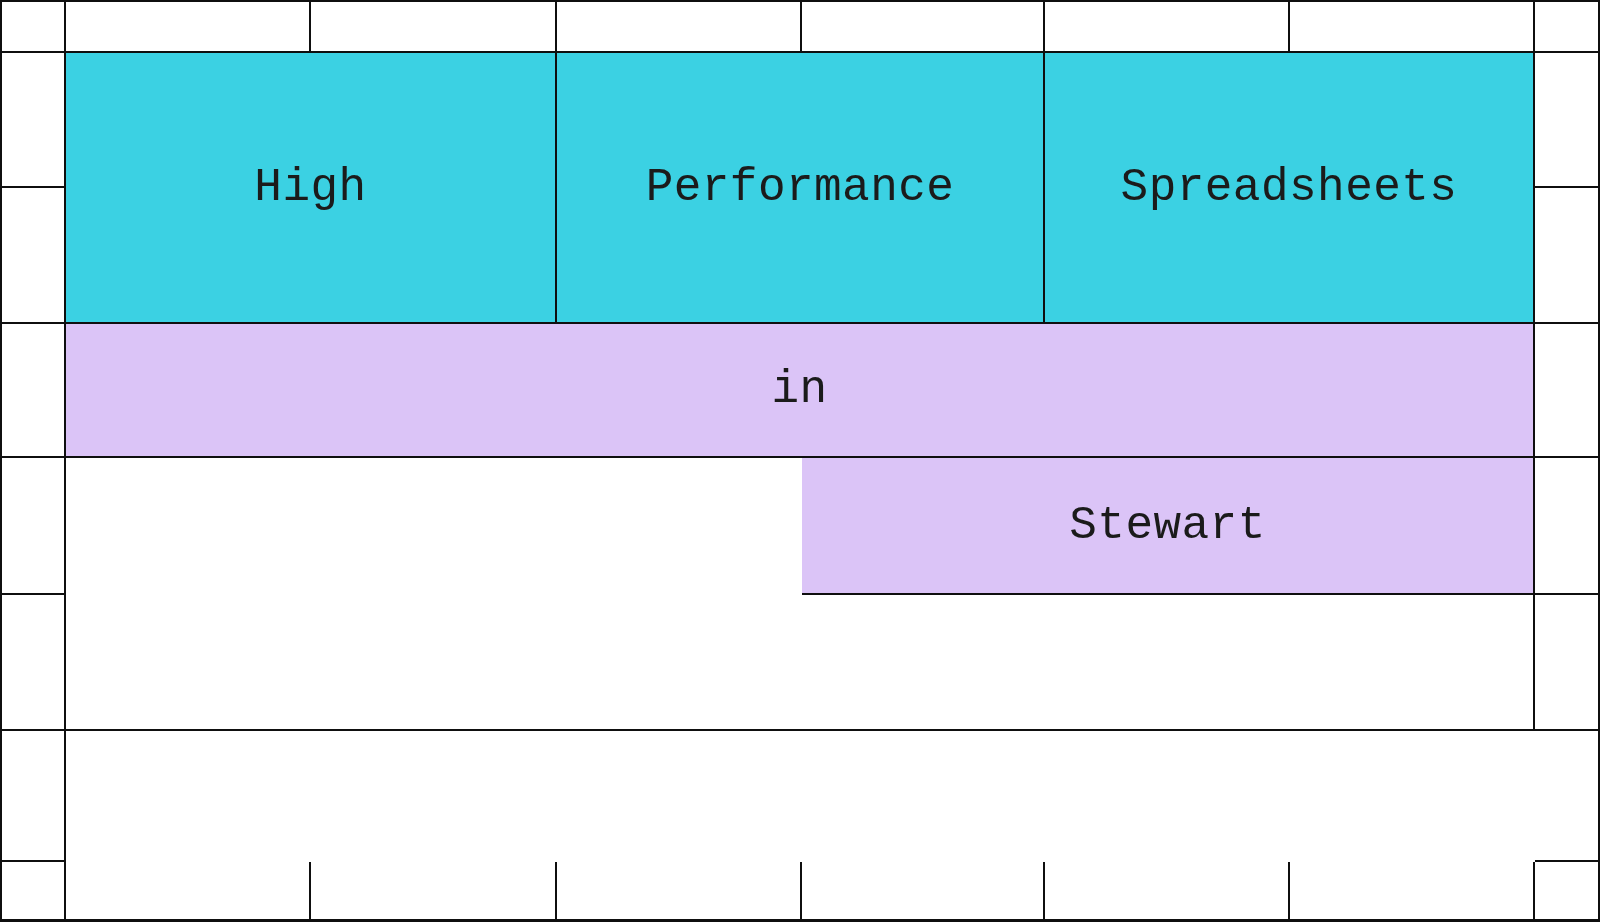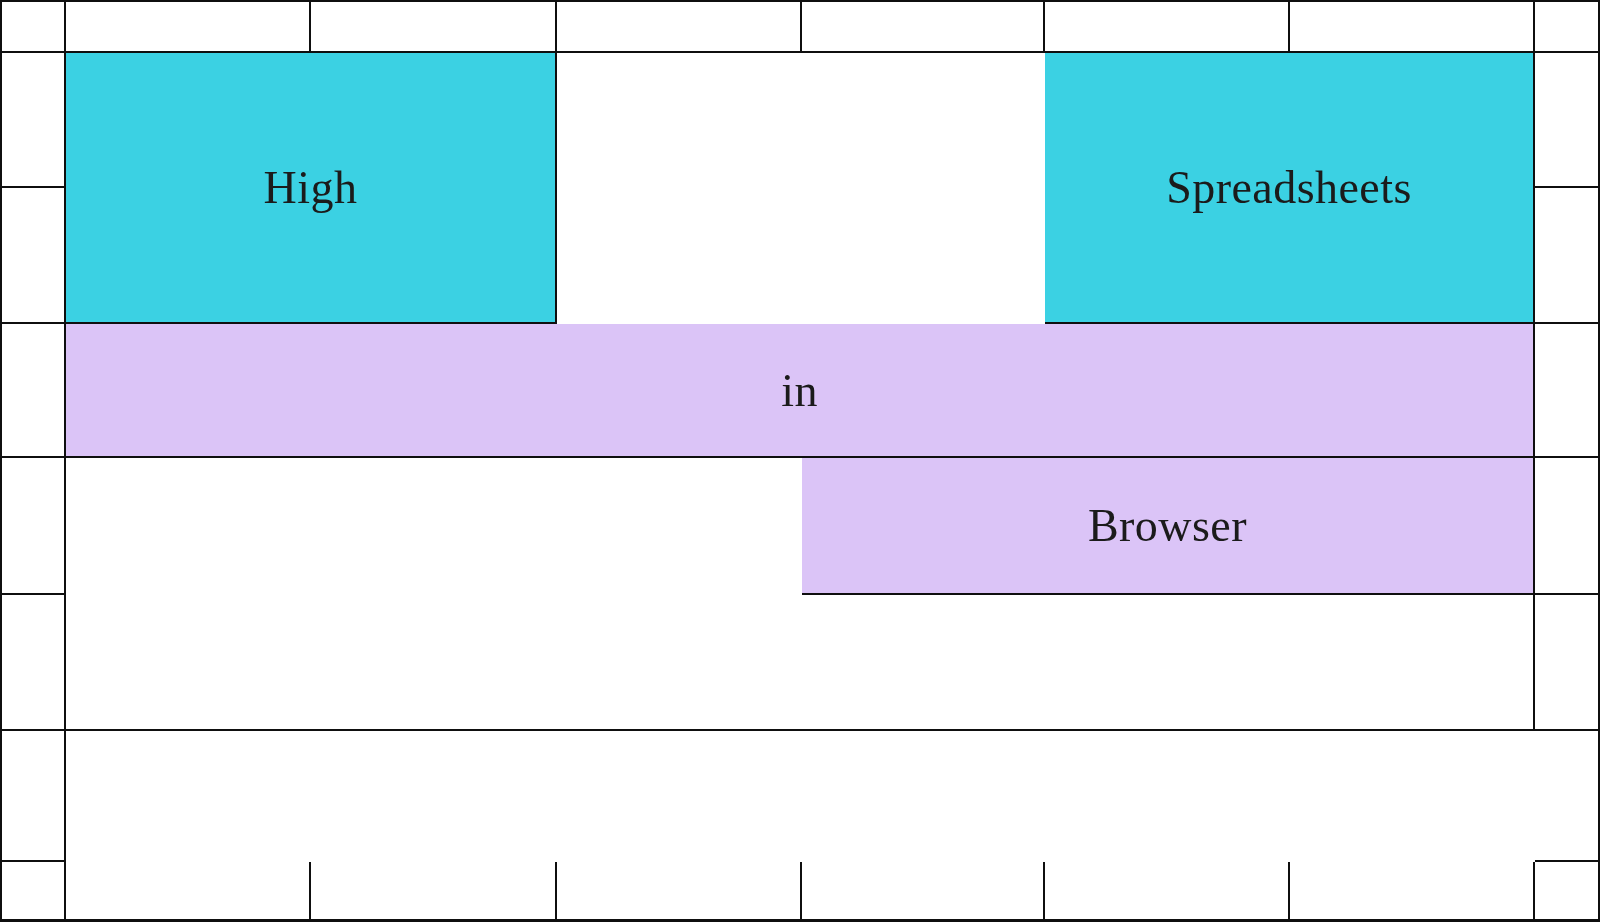--- a/index.html
+++ b/index.html
@@ -27,21 +27,21 @@
     border-right:2px solid var(--line);
     border-bottom:2px solid var(--line);
     background:var(--bg);
   }
   .no-r{border-right:none;}
   .no-b{border-bottom:none;}
   .band{
     display:flex;
     align-items:center;
     justify-content:center;
-    font-family:Liberation Serif, serif;
+    font-family:Liberation Mono, monospace;
     font-size:46px;
     letter-spacing:0.01em;
     color:var(--text);
     overflow:hidden;
     white-space:nowrap;
   }
   .cyan{background:var(--cyan);}
   .purple{background:var(--purple);}
   .yellow{background:var(--yellow);}
 </style>
@@ -60,24 +60,25 @@
   <div class="cell no-r" style="grid-area:1/8"></div>
 
   <div class="cell" style="grid-area:2/1"></div>
   <div class="cell" style="grid-area:3/1"></div>
   <div class="cell" style="grid-area:4/1"></div>
   <div class="cell" style="grid-area:5/1"></div>
   <div class="cell" style="grid-area:6/1"></div>
   <div class="cell" style="grid-area:7/1"></div>
 
   <div class="cell band cyan" style="grid-area:2/2/4/4">High</div>
+  <div class="cell band cyan" style="grid-area:2/4/4/6">Performance</div>
   <div class="cell band cyan" style="grid-area:2/6/4/8">Spreadsheets</div>
 
   <div class="cell band purple" style="grid-area:4/2/5/8">in</div>
-  <div class="cell band purple" style="grid-area:5/5/6/8">Browser</div>
+  <div class="cell band purple" style="grid-area:5/5/6/8">Stewart</div>
 
   <div class="cell" style="grid-area:6/2/7/8"></div>
 
 
   <div class="cell no-r" style="grid-area:2/8"></div>
   <div class="cell no-r" style="grid-area:3/8"></div>
   <div class="cell no-r" style="grid-area:4/8"></div>
   <div class="cell no-r" style="grid-area:5/8"></div>
   <div class="cell no-r" style="grid-area:6/8"></div>
   <div class="cell no-r" style="grid-area:7/8"></div>

